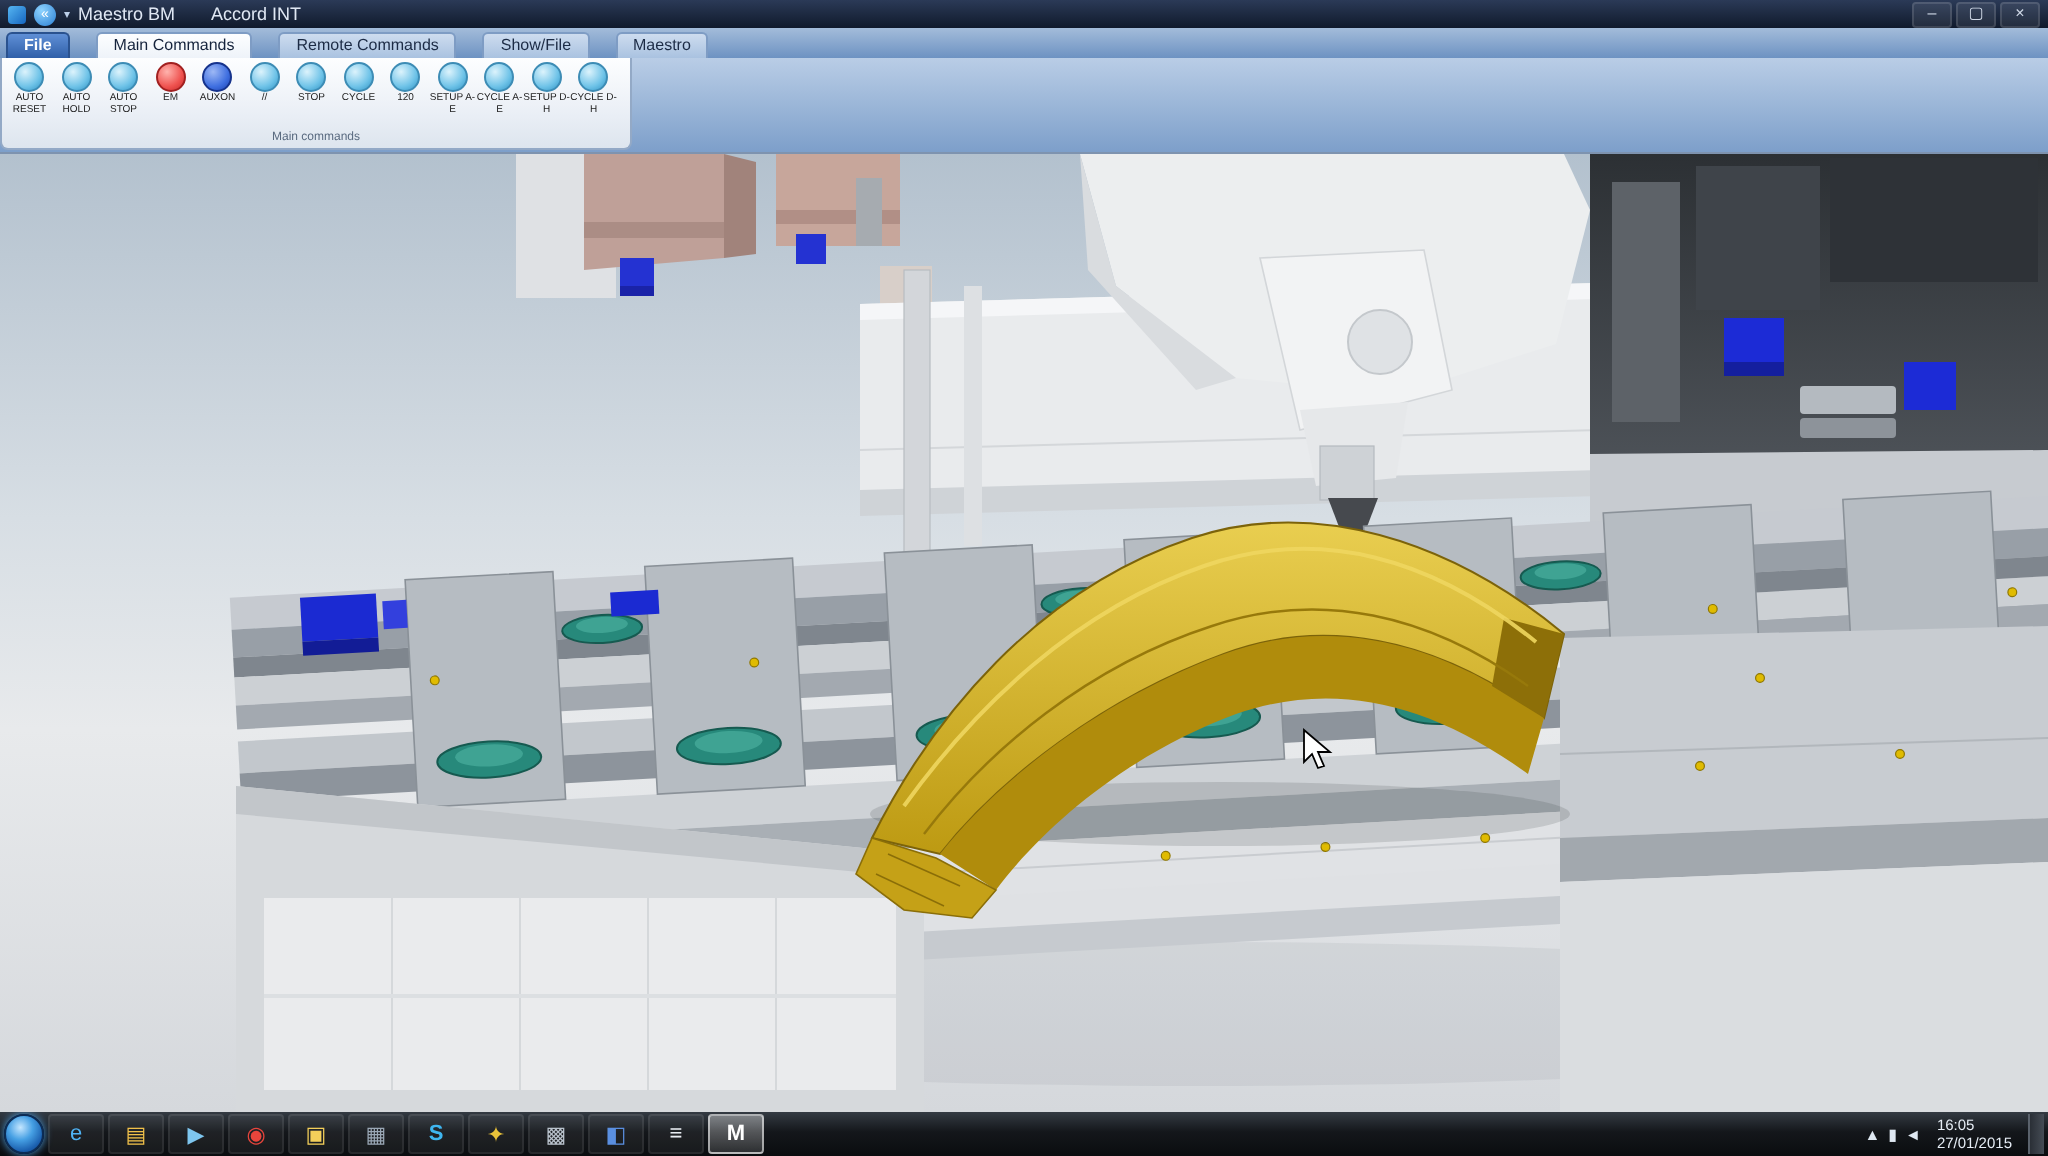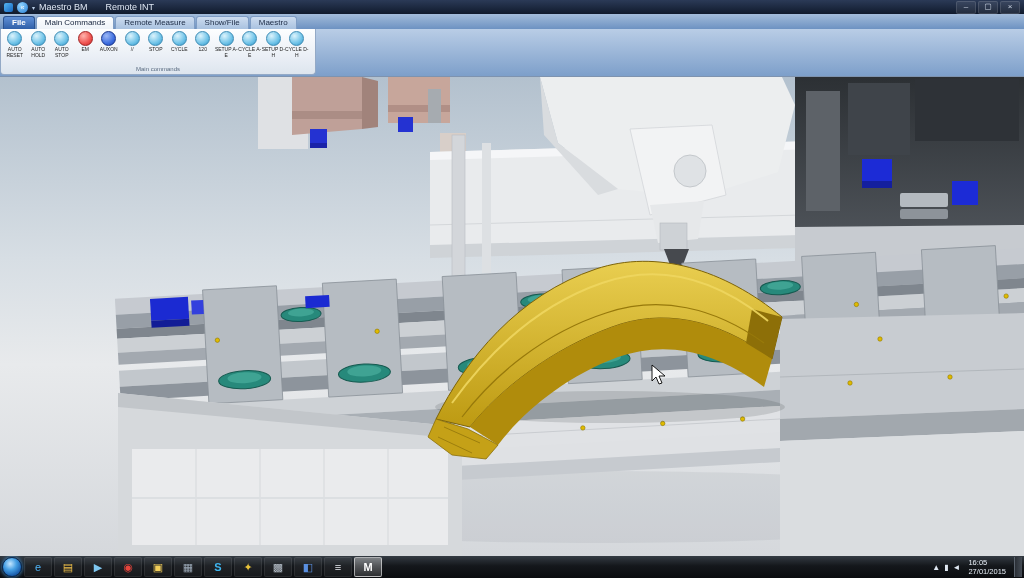--- a/index.html
+++ b/index.html
@@ -9,21 +9,21 @@
   
   .titlebar{height:14px;background:linear-gradient(#2b3a57,#101a2c);display:flex;align-items:center;padding:0 4px;gap:4px;color:#dfe7f3;font-size:9px;flex:0 0 auto;}
   .app-icon{width:9px;height:9px;background:linear-gradient(135deg,#56b6f2,#1565c0);border-radius:2px;flex:0 0 auto;}
   .qat-btn{width:11px;height:11px;border-radius:50%;background:radial-gradient(circle at 35% 30%,#8fd4ff,#2a7fd4);color:#fff;font-size:7px;line-height:11px;text-align:center;flex:0 0 auto;}
   .qat-arrow{font-size:6px;color:#bcd0ea;}
   .title-text{display:flex;gap:18px;white-space:nowrap;align-items:flex-end;}
   .win-controls{margin-left:auto;display:flex;gap:2px;}
   .win-btn{width:18px;height:11px;font-size:8px;line-height:10px;text-align:center;color:#cfd8e6;background:rgba(255,255,255,.08);border:1px solid rgba(255,255,255,.12);border-radius:2px;}
 
   
-  .tabrow{height:15px;background:linear-gradient(#a3bcda,#6d92c2);display:flex;align-items:flex-end;padding-left:3px;gap:1px;flex:0 0 auto;}
+  .tabrow{height:15px;background:linear-gradient(#a3bcda,#6d92c2);display:flex;align-items:flex-end;padding-left:3px;gap:13px;flex:0 0 auto;}
   .tab{font-size:8px;padding:1px 8px 2px;border-radius:3px 3px 0 0;color:#1c2b45;background:linear-gradient(#cddcef,#a9c2e0);border:1px solid #7e9cc4;border-bottom:none;white-space:nowrap;}
   .tab.file{background:linear-gradient(#5f8fd6,#2f5fa8);color:#fff;font-weight:bold;border-color:#2a528f;}
   .tab.active{background:linear-gradient(#fdfeff,#eef3f9);color:#15233c;}
 
   
   .ribbon-band{height:47px;background:linear-gradient(#b9cde6,#7d9fca);position:relative;flex:0 0 auto;}
   .ribbon-panel{position:absolute;left:0;top:0;width:316px;height:46px;background:linear-gradient(#fdfeff,#e9eef5 65%,#dde5ee);border:1px solid #93a9c6;border-top:none;border-radius:0 0 4px 4px;display:flex;flex-direction:column;box-sizing:border-box;}
   .btn-row{display:flex;flex:1;padding:2px 2px 0;}
   .rbtn{width:23.5px;display:flex;flex-direction:column;align-items:center;gap:1px;cursor:default;}
   .circ{width:13px;height:13px;border-radius:50%;flex:0 0 auto;}
@@ -54,33 +54,33 @@
 <body>
 
 <div class="screen">
 
   <div class="titlebar">
     <div class="app-icon"></div>
     <div class="qat-btn">«</div>
     <span class="qat-arrow">▾</span>
     <div class="title-text">
       <span>Maestro BM</span>
-      <span>Remote INT</span>
+      <span>Accord INT</span>
     </div>
     <div class="win-controls">
       <div class="win-btn">–</div>
       <div class="win-btn">▢</div>
       <div class="win-btn">×</div>
     </div>
   </div>
 
   <div class="tabrow">
     <div class="tab file">File</div>
     <div class="tab active">Main Commands</div>
-    <div class="tab">Remote Measure</div>
+    <div class="tab">Remote Commands</div>
     <div class="tab">Show/File</div>
     <div class="tab">Maestro</div>
   </div>
 
   <div class="ribbon-band">
     <div class="ribbon-panel">
       <div class="btn-row">
         <div class="rbtn">
             <div class="circ cyan"></div>
             <div class="lbl">AUTO RESET</div>

